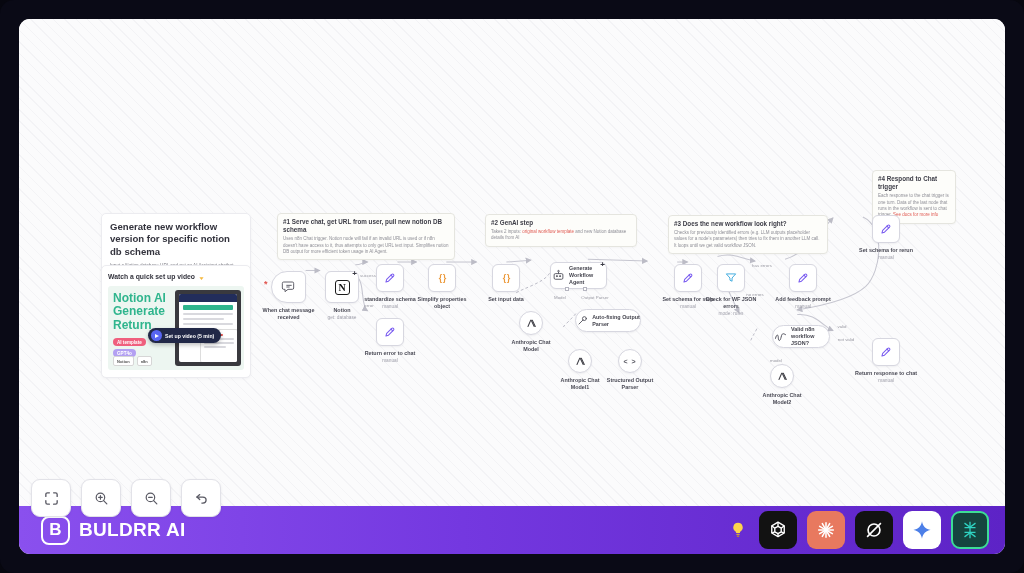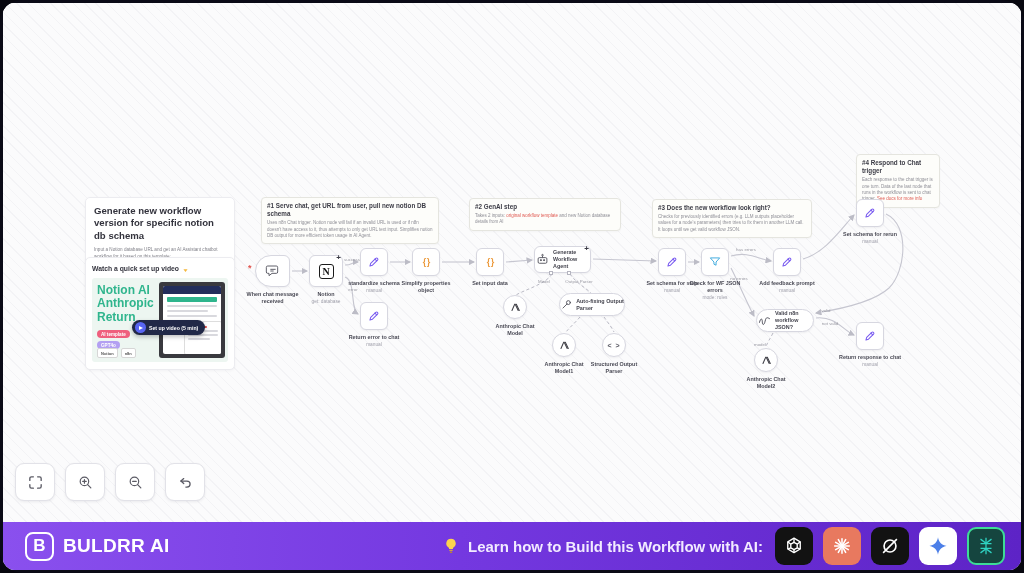--- a/index.html
+++ b/index.html
@@ -1,17 +1,17 @@
 <!DOCTYPE html>
 <html><head>
 <meta charset="utf-8">
 <style>
   * { box-sizing: border-box; margin: 0; padding: 0; }
   body { margin:0; background:#07070f; font-family:"Liberation Sans", sans-serif; }
-  .frame { position:relative; width:1024px; height:573px; background:#0a0a16; border-radius:22px; overflow:hidden; padding:3px; }
+  .frame { position:relative; width:1024px; height:573px; background:#0a0a16; border-radius:14px; overflow:hidden; padding:19px; }
   .inner { position:relative; width:100%; height:100%; border-radius:11px; overflow:hidden; display:flex; flex-direction:column; background:#fbfbfc; }
   .canvas { position:relative; flex:1;
     background-color:#fbfbfc;
     background-image:repeating-linear-gradient(45deg, rgba(100,100,130,0.05) 0px, rgba(100,100,130,0.05) 1px, transparent 1px, transparent 8px);
   }
   svg.edges { position:absolute; left:0; top:0; width:100%; height:100%; }
   .edge { fill:none; stroke:#c6c6d0; stroke-width:1.1; }
   .edge.dashed { stroke:#b9b9c4; stroke-dasharray:3 2.5; stroke-width:1; }
   .edge-label { position:absolute; font-size:4.4px; color:#9a9aa3; transform:translate(-50%,-50%); white-space:nowrap; }
   .node { position:absolute; background:#fff; border:1px solid #d7d7e0; border-radius:6px; display:flex; align-items:center; justify-content:center; box-shadow:0 1px 2px rgba(20,20,40,.05); }
@@ -29,21 +29,21 @@
   .port { position:absolute; width:4px; height:4px; background:#fff; border:1px solid #b5b5c0; }
   .red-star { position:absolute; color:#e0524c; font-size:9px; font-weight:bold; }
   .sticky { position:absolute; background:#fdfdfa; border:1px solid #e5e5df; border-radius:4px; padding:4px 5px; box-shadow:0 1px 2px rgba(20,20,40,.03); }
   .sticky-title { font-size:6.3px; font-weight:bold; color:#3c3c46; line-height:1.3; }
   .sticky-body { margin-top:2px; font-size:4.5px; color:#8e8e96; line-height:1.4; }
   .sticky-body .lnk { color:#e05a52; }
   .info-card { position:absolute; left:82px; top:194px; width:150px; background:#fff; border:1px solid #ececf0; border-radius:5px; padding:7px 8px; box-shadow:0 1px 3px rgba(20,20,40,.04); }
   .info-title { font-size:9.6px; font-weight:bold; color:#33333d; line-height:1.3; }
   .info-body { margin-top:5px; font-size:4.6px; color:#82828a; line-height:1.45; }
   .info-body .lnk { color:#e05a52; }
-  .video-card { position:absolute; left:82px; top:254px; width:150px; background:#fff; border:1px solid #ececf0; border-radius:5px; padding:6px 6px 7px; box-shadow:0 1px 3px rgba(20,20,40,.04); }
+  .video-card { position:absolute; left:82px; top:246px; width:150px; background:#fff; border:1px solid #ececf0; border-radius:5px; padding:6px 6px 7px; box-shadow:0 1px 3px rgba(20,20,40,.04); }
   .video-heading { font-size:6.8px; font-weight:bold; color:#33333d; display:flex; align-items:center; gap:2px; }
   .thumb { position:relative; margin-top:5px; height:84px; background:#edf6f1; border-radius:3px; overflow:hidden; }
   .thumb-title { position:absolute; left:5px; top:6px; color:#2fb58d; font-weight:bold; font-size:12px; line-height:1.12; }
   .thumb-pills { position:absolute; left:5px; top:52px; display:flex; flex-direction:column; gap:3px; align-items:flex-start; }
   .pill1 { background:#ef5f7d; color:#fff; font-size:4.6px; font-weight:bold; border-radius:5px; padding:1.5px 4px; }
   .pill2 { background:#b3a0f2; color:#fff; font-size:4.6px; font-weight:bold; border-radius:5px; padding:1.5px 4px; }
   .play-pill { position:absolute; left:40px; top:42px; background:#212847; border-radius:11px; display:flex; align-items:center; gap:3px; padding:2px 7px 2px 3px; box-shadow:0 2px 4px rgba(0,0,0,.25); }
   .play-circle { width:11px; height:11px; border-radius:50%; background:#5865f2; display:flex; align-items:center; justify-content:center; }
   .play-tri { width:0; height:0; border-left:4px solid #fff; border-top:2.6px solid transparent; border-bottom:2.6px solid transparent; margin-left:1px; }
   .play-text { color:#fff; font-size:5.2px; font-weight:bold; white-space:nowrap; }
@@ -112,21 +112,21 @@
       <div class="video-card">
         <div class="video-heading">
           <span>Watch a quick set up video</span>
           <svg width="9" height="9" viewBox="0 0 24 24">
               <path d="M12 3v11M12 21l-5.5-7h11L12 21z" fill="#f5b83d"></path>
             </svg>
         </div>
         <div class="thumb">
           <div class="thumb-title">
             <div>Notion AI</div>
-            <div>Anthropic</div>
+            <div>Generate</div>
             <div>Return</div>
           </div>
           <div class="thumb-shot">
             <div class="shot-win">
               <div class="shot-bar"></div>
               <div class="shot-btn"></div>
               <div class="shot-line"></div>
               <div class="shot-line" style="width:70%"></div>
               <div class="shot-line"></div>
               <div class="shot-line" style="width:55%"></div>
@@ -414,21 +414,20 @@
       <div class="brand">
         <span class="brand-logo">B</span>
         <span class="brand-name">BULDRR AI</span>
       </div>
       <div class="learn">
         <svg width="18" height="18" viewBox="0 0 24 24">
             <path d="M12 2.5a6.2 6.2 0 0 0-3.6 11.3c.7.5 1.1 1.3 1.1 2.2h5c0-.9.4-1.7 1.1-2.2A6.2 6.2 0 0 0 12 2.5z" fill="#fcd34d"></path>
             <rect x="9.7" y="17" width="4.6" height="2" rx="1" fill="#d1a33c"></rect>
             <rect x="10.3" y="19.6" width="3.4" height="1.7" rx=".85" fill="#b8862f"></rect>
           </svg>
-        <span>Learn how to Build this Workflow with AI:</span>
       </div>
       <div class="tools" id="tools">
           <div class="tool" style="background: rgb(18, 18, 18);">
             <span style="display: flex;">
               <svg viewBox="0 0 24 24" width="22" height="22">
                 <g fill="none" stroke="#fff" stroke-width="1.5" stroke-linejoin="round">
                   <path d="M12 3.5l6.8 3.9v7.9L12 19.2l-6.8-3.9V7.4L12 3.5z"></path>
                   <path d="M12 8l3.5 2v4L12 16l-3.5-2v-4L12 8z"></path>
                   <path d="M12 3.5V8M18.8 7.4L15.5 10M18.8 15.3L15.5 14M12 19.2V16M5.2 15.3L8.5 14M5.2 7.4L8.5 10"></path>
                 </g>

